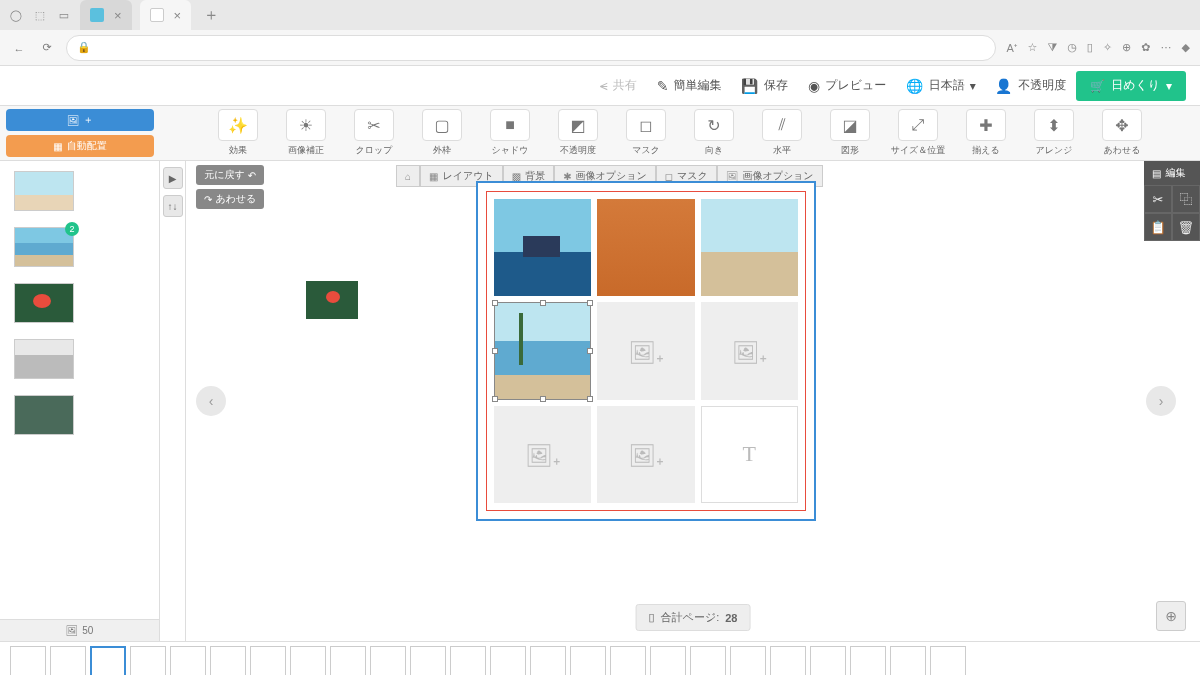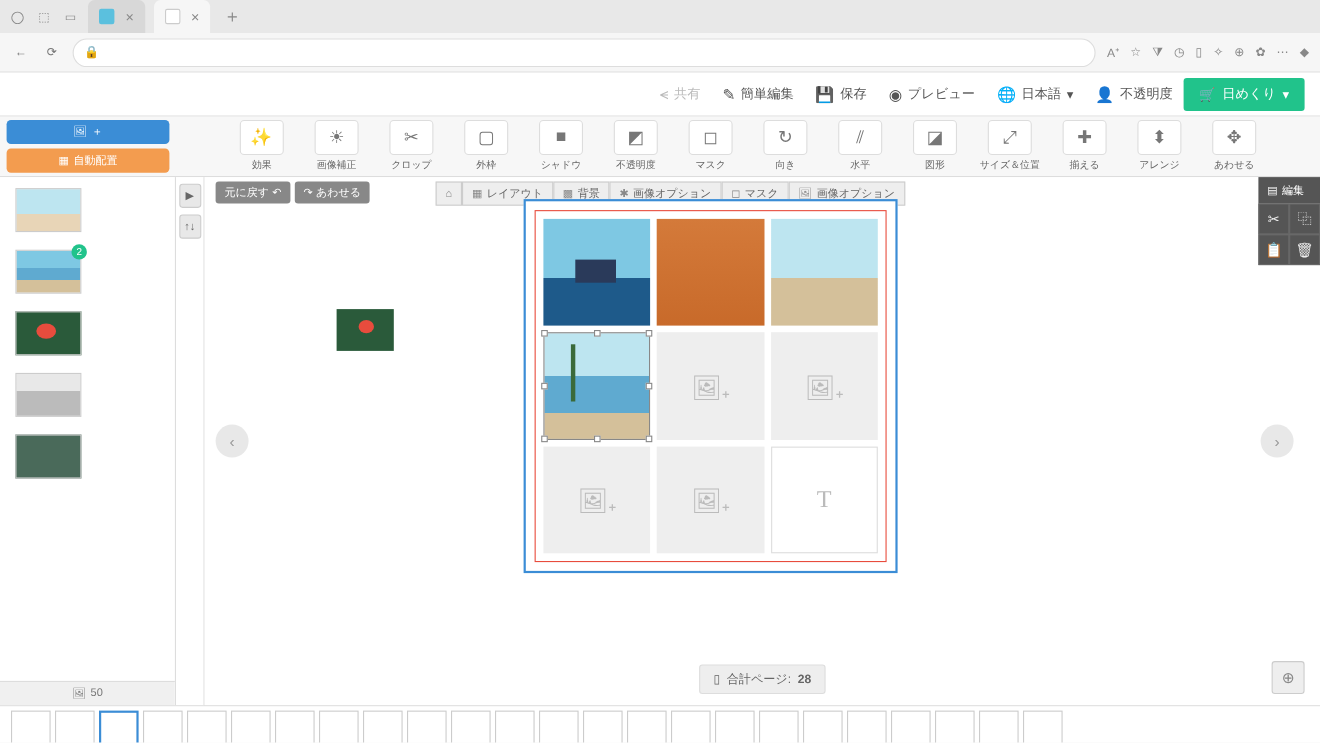--- a/index.html
+++ b/index.html
@@ -56,21 +56,21 @@
 .thumb.t3::after { content: ""; position: absolute; left: 18px; top: 10px; width: 18px; height: 14px; background: #e84c3d; border-radius: 50%; }
 .thumb.t4 { background: linear-gradient(#e8e8e8 40%, #bbb 40%); }
 .thumb.t5 { background: #4a6a5a; }
 .badge { position: absolute; top: -6px; right: -6px; width: 14px; height: 14px; border-radius: 50%; background: #21c38b; color: #fff; font-size: 9px; display: flex; align-items: center; justify-content: center; }
 .thumb-footer { position: absolute; bottom: 0; left: 0; right: 0; height: 22px; background: #f0f0f0; display: flex; align-items: center; justify-content: center; gap: 4px; font-size: 10px; color: #777; border-top: 1px solid #ddd; }
 
 .vbar { width: 26px; background: #fff; border-right: 1px solid #ddd; display: flex; flex-direction: column; align-items: center; padding-top: 6px; gap: 6px; }
 .vbtn { width: 20px; height: 22px; background: #e8e8e8; border: 1px solid #ccc; border-radius: 3px; display: flex; align-items: center; justify-content: center; color: #666; font-size: 10px; }
 
 .canvas-wrap { flex: 1; background: #fff; position: relative; }
-.sec-toolbar { position: absolute; top: 4px; left: 10px; display: flex; gap: 4px; align-items: center; }
+.sec-toolbar { position: absolute; top: 4px; left: 10px; display: flex; gap: 4px; align-items: center; flex-direction: column; }
 .sbtn { background: #888; color: #fff; font-size: 10px; padding: 3px 8px; border-radius: 3px; display: flex; align-items: center; gap: 3px; }
 .sec-tabs { position: absolute; top: 4px; left: 210px; display: flex; gap: 0; }
 .stab { background: #eee; padding: 3px 8px; font-size: 10px; display: flex; align-items: center; gap: 4px; border: 1px solid #ccc; color: #666; }
 .stab .si { color: #888; }
 
 .nav-circle { position: absolute; top: 50%; transform: translateY(-50%); width: 30px; height: 30px; border-radius: 50%; background: #e8e8e8; display: flex; align-items: center; justify-content: center; color: #999; font-size: 14px; }
 .nav-left { left: 10px; }
 .nav-right { right: 24px; }
 
 .floating-img { position: absolute; left: 120px; top: 120px; width: 52px; height: 38px; background: #2a5a3a; }

